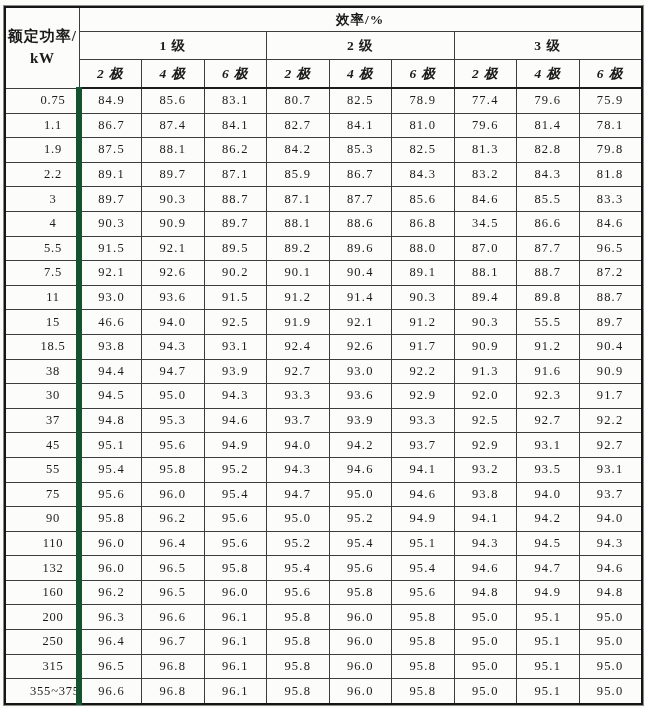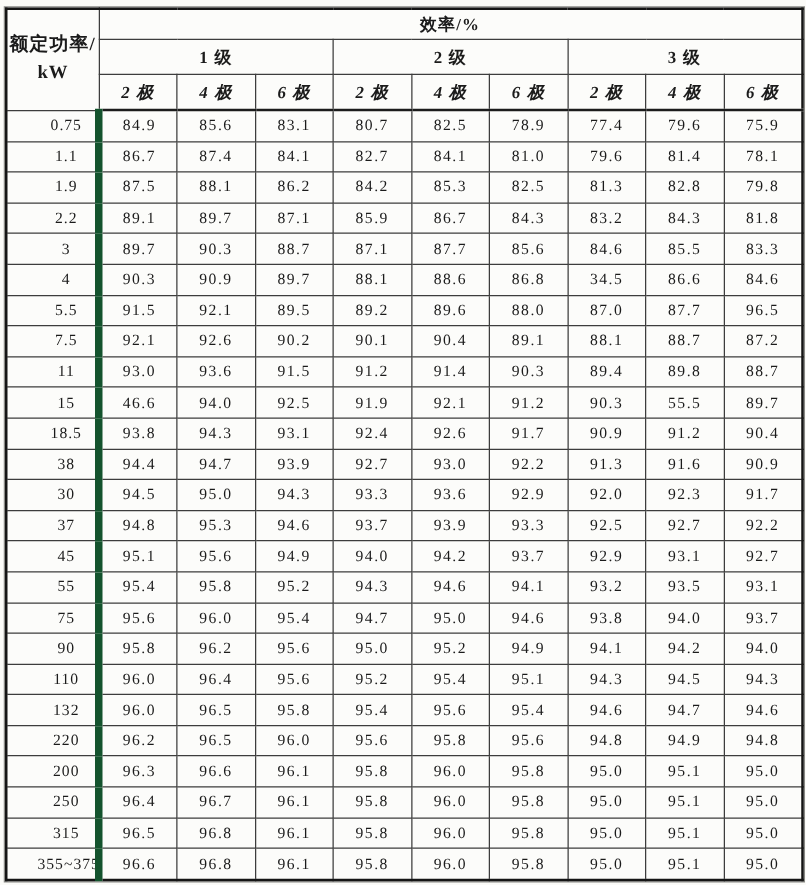--- a/index.html
+++ b/index.html
@@ -350,21 +350,21 @@
           <td class="">96.5</td>
           <td class="">95.8</td>
           <td class="gsep">95.4</td>
           <td class="">95.6</td>
           <td class="">95.4</td>
           <td class="gsep">94.6</td>
           <td class="">94.7</td>
           <td class="">94.6</td>
         </tr>
         <tr>
-          <td class="power">220</td>
+          <td class="power">160</td>
           <td class="">96.2</td>
           <td class="">96.5</td>
           <td class="">96.0</td>
           <td class="gsep">95.6</td>
           <td class="">95.8</td>
           <td class="">95.6</td>
           <td class="gsep">94.8</td>
           <td class="">94.9</td>
           <td class="">94.8</td>
         </tr>

